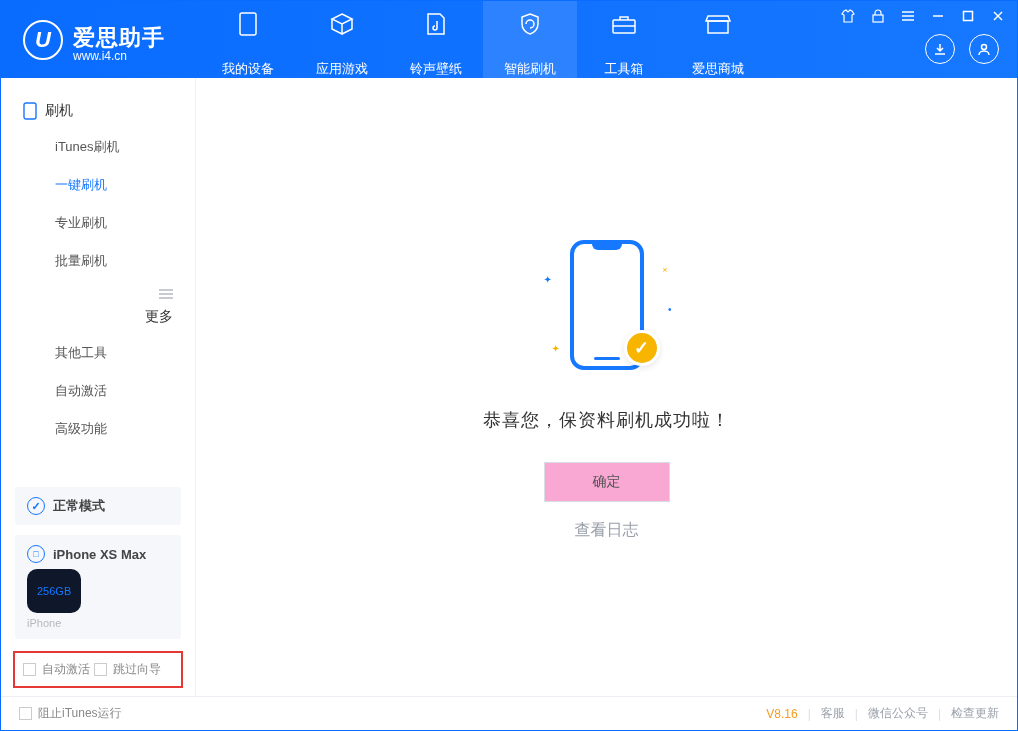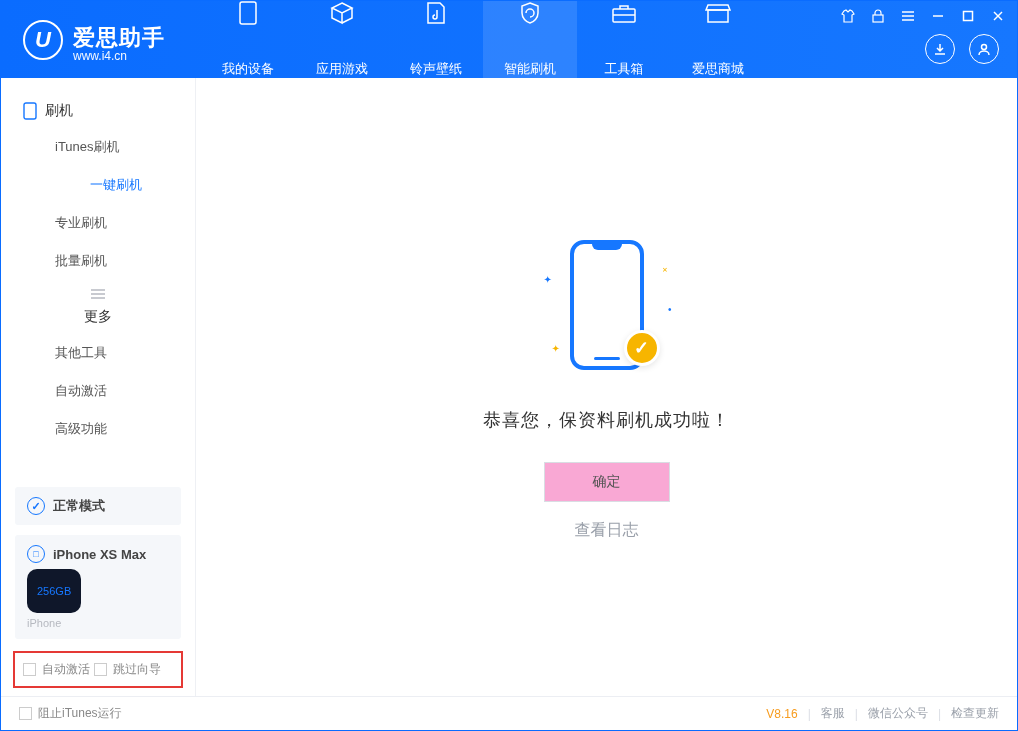--- a/index.html
+++ b/index.html
@@ -8,37 +8,37 @@
 
 
 .titlebar { height: 77px; background: linear-gradient(90deg, #0a6cff 0%, #1677ff 100%); display: flex; align-items: center; position: relative; }
 .logo-area { display: flex; align-items: center; padding: 0 20px 0 22px; min-width: 200px; }
 .logo-badge { width: 40px; height: 40px; border: 2.5px solid #fff; border-radius: 50%; display: flex; align-items: center; justify-content: center; color: #fff; font-weight: 900; font-size: 22px; font-style: italic; }
 .logo-text { margin-left: 10px; display: flex; flex-direction: column; color: #fff; line-height: 1.1; margin-top: 10px; }
 .logo-text .t1 { font-size: 22px; font-weight: 600; letter-spacing: 1px; }
 .logo-text .t2 { font-size: 12px; opacity: .95; }
 
 .nav { display: flex; height: 100%; }
-.nav-item { width: 94px; display: flex; flex-direction: column; align-items: center; justify-content: space-between; color: #fff; cursor: pointer; position: relative; gap: 24px; }
+.nav-item { width: 94px; display: flex; flex-direction: column; align-items: center; justify-content: flex-end; color: #fff; cursor: pointer; position: relative; gap: 24px; }
 .nav-item.active { background: rgba(255,255,255,.12); }
 .nav-item .nico { width: 26px; height: 24px; display: flex; align-items: center; justify-content: center; }
 .nav-item .nlbl { font-size: 13px; }
 
 .win-ctrls { position: absolute; top: 6px; right: 10px; display: flex; gap: 12px; color: #fff; }
 .win-ctrls span { width: 18px; height: 18px; display: flex; align-items: center; justify-content: center; cursor: pointer; font-size: 14px; }
 
 .hdr-right { position: absolute; right: 18px; bottom: 14px; display: flex; gap: 14px; }
 .hdr-right .circ { width: 30px; height: 30px; border: 1.5px solid #fff; border-radius: 50%; display: flex; align-items: center; justify-content: center; color: #fff; cursor: pointer; }
 
 
 .body { flex: 1; display: flex; min-height: 0; }
 .sidebar { width: 195px; border-right: 1px solid #eef0f4; display: flex; flex-direction: column; padding-top: 16px; position: relative; }
-.side-group-hdr { display: flex; align-items: center; gap: 8px; padding: 8px 22px; color: #333; font-size: 14px; font-weight: 500; }
+.side-group-hdr { display: flex; align-items: flex-end; gap: 8px; padding: 8px 22px; color: #333; font-size: 14px; font-weight: 500; }
 .side-item { padding: 10px 22px 10px 54px; font-size: 13px; color: #555; cursor: pointer; }
-.side-item.active { color: #1677ff; margin-left: 35px; }
+.side-item.active { color: #1677ff; }
 
 .device-cards { margin-top: auto; padding: 0 14px 12px 14px; display: flex; flex-direction: column; gap: 10px; }
 .card { background: #f5f7fa; border-radius: 3px; padding: 10px 12px; font-size: 13px; color: #444; }
 .card .row1 { display: flex; align-items: center; gap: 8px; font-weight: 600; }
 .ic-circ { width: 18px; height: 18px; border: 1.5px solid #1677ff; border-radius: 50%; display:flex;align-items:center;justify-content:center;color:#1677ff;font-size:11px;font-weight:bold; }
 .badge { background: #0f172a; color: #1677ff; font-size: 11px; padding: 16px 10px; border-radius: 10px; display: inline-block; margin-top: 6px; }
 .sub { color: #b6b9c0; font-size: 11px; margin-top: 4px; }
 
 .highlight-box { border: 2px solid #e53935; margin: 0 12px 8px 12px; padding: 8px 8px; display: flex; gap: 4px; align-items: center; }
 .chk { display: flex; align-items: center; gap: 6px; font-size: 12px; color: #888; cursor: pointer; }

